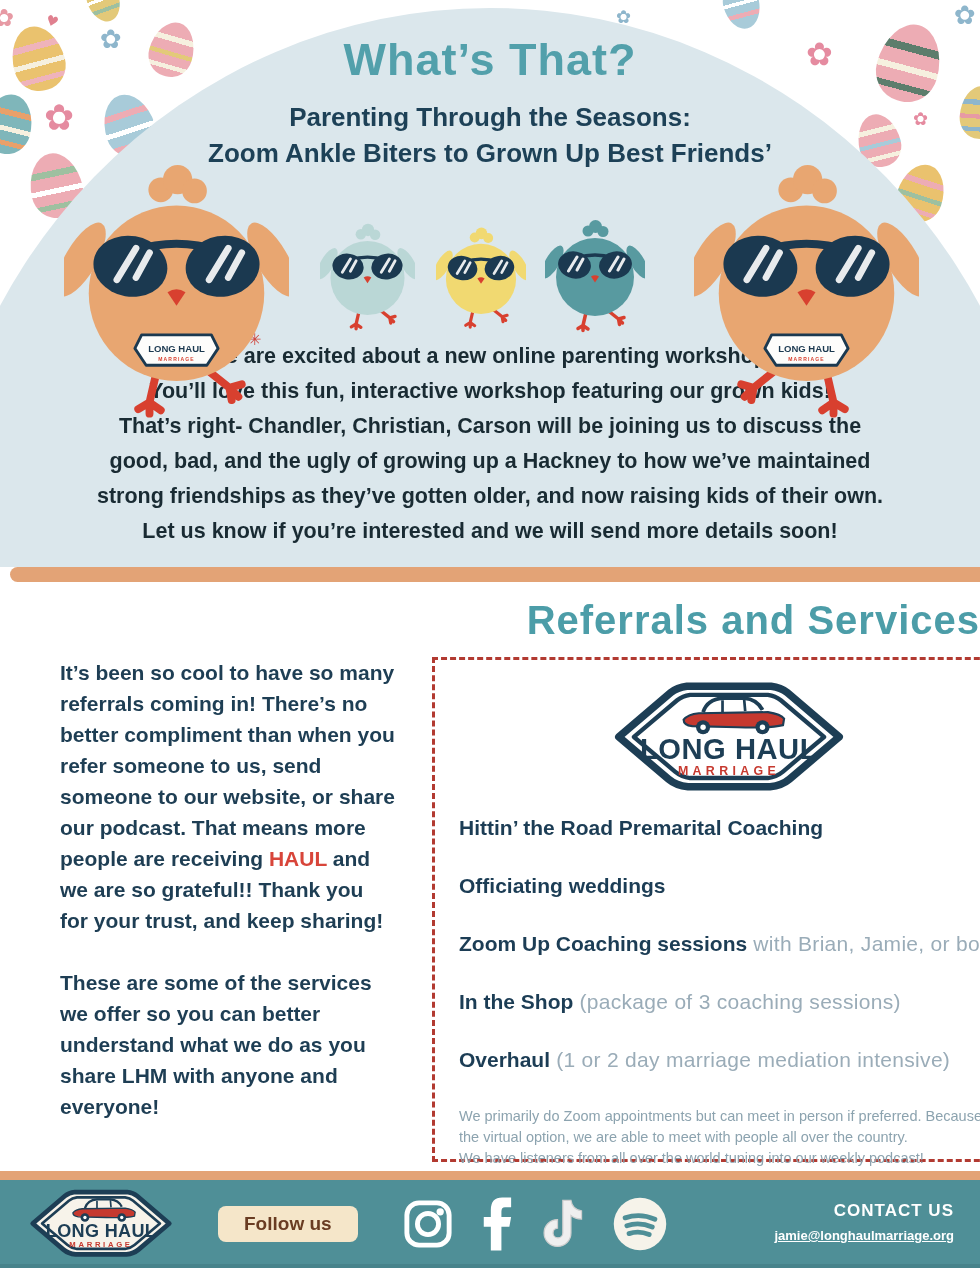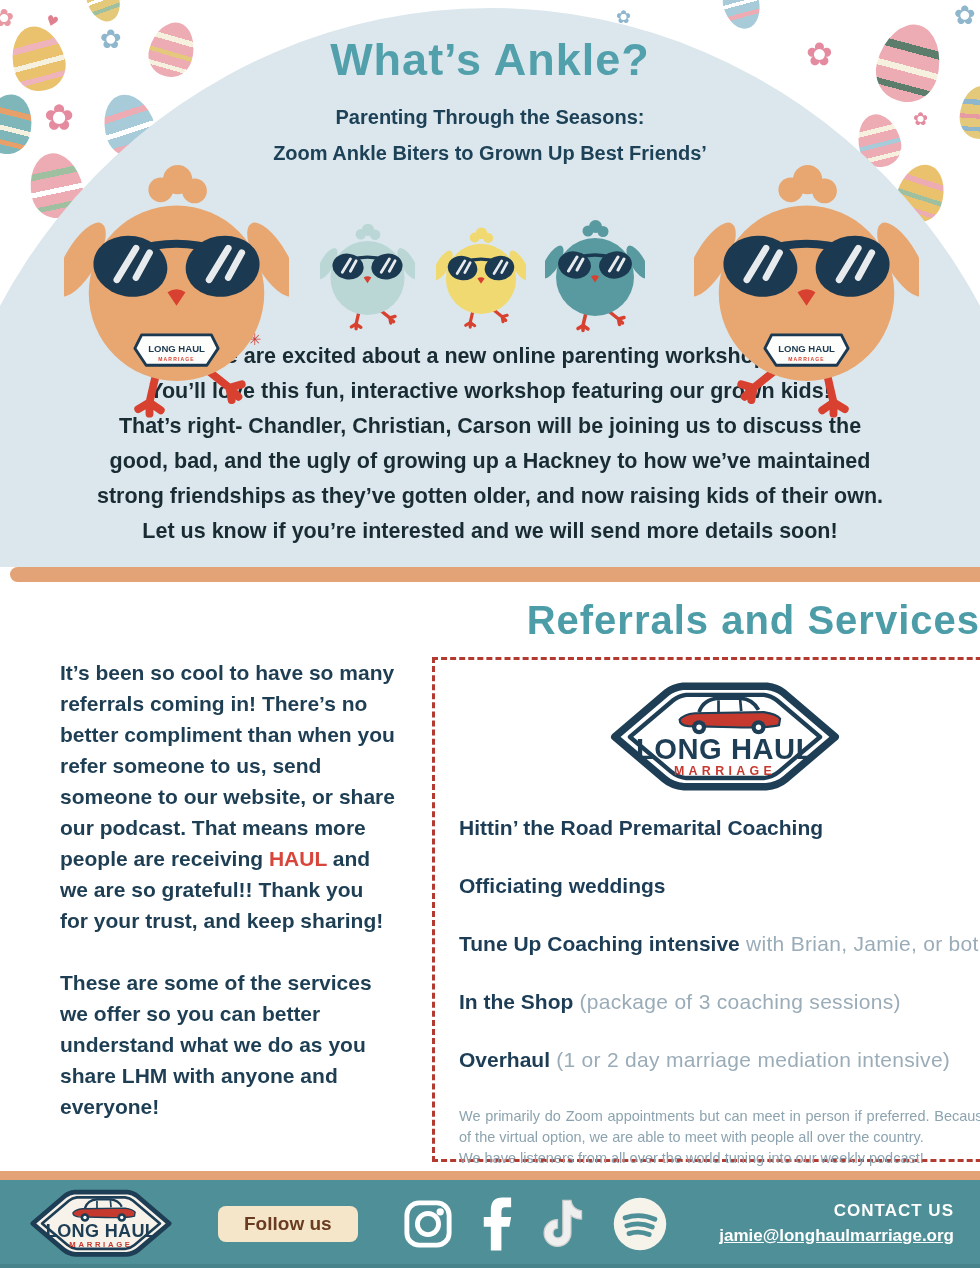--- a/index.html
+++ b/index.html
@@ -6,21 +6,21 @@
   body{width:980px;height:1268px;overflow:hidden;background:#fff;font-family:"Liberation Sans",sans-serif;}
 
   
   .hero{position:relative;width:980px;height:567px;overflow:hidden;background:#fff;}
   .decor{position:absolute;inset:0;z-index:1;}
   .egg{position:absolute;}
   .flower{position:absolute;line-height:1;font-family:"DejaVu Sans",sans-serif;}
   .dome{position:absolute;left:-70px;top:8px;width:1120px;height:1154px;border-radius:50%;background:#dbe7ec;z-index:2;}
   .hero-inner{position:absolute;inset:0;z-index:3;text-align:center;}
   .hero-title{margin:0;padding-top:34px;font-size:45px;font-weight:800;color:#52a0ab;letter-spacing:1px;}
-  .hero-sub{margin-top:13px;font-size:20px;font-weight:700;color:#1d4157;line-height:36px;}
+  .hero-sub{margin-top:13px;font-size:26px;font-weight:700;color:#1d4157;line-height:36px;}
   .hero-para{position:absolute;left:0;right:0;top:339px;font-size:21.5px;font-weight:600;color:#192b33;line-height:35px;}
   .sparkle{position:absolute;color:#cf443b;font-size:16px;font-family:"DejaVu Sans",sans-serif;}
   .chick{position:absolute;}
 
   
   .divider{height:15px;background:#e3a376;border-radius:8px 0 0 8px;margin-left:10px;}
 
   
   .section2{height:589px;box-sizing:border-box;padding-top:16px;background:#fff;}
   .section2 h2{margin:0;text-align:right;font-size:40px;font-weight:800;color:#4c9da8;letter-spacing:1px;}
@@ -38,21 +38,21 @@
   
   .footer-accent{height:9px;background:#e3a376;}
   .footer{height:88px;background:#4f8f97;display:flex;align-items:center;padding:0 26px;box-sizing:border-box;position:relative;}
   .footer::after{content:"";position:absolute;left:0;right:0;bottom:0;height:4px;background:#47838b;}
   .footer-logo svg{display:block;}
   .follow-pill{margin-left:42px;background:#f5e6c9;color:#693c22;font-weight:700;font-size:19px;padding:7px 26px;border-radius:8px;cursor:pointer;}
   .social{display:flex;align-items:center;gap:28px;margin-left:44px;}
   .social > span{display:flex;align-items:center;cursor:pointer;}
   .contact{margin-left:auto;text-align:right;color:#fff;}
   .contact-heading{font-size:17px;font-weight:800;letter-spacing:1px;margin-bottom:4px;}
-  .contact-email{font-size:17px;font-weight:700;text-decoration:underline;line-height:22px;cursor:pointer;}
+  .contact-email{font-size:13px;font-weight:700;text-decoration:underline;line-height:22px;cursor:pointer;}
 </style>
 </head>
 <body>
 
 <div class="hero">
   <div class="decor" id="decor-layer">
       <span class="flower" style="left: -6px; top: 6px; font-size: 24px; color: rgb(231, 154, 164); transform: rotate(0deg);">✿</span>
       <span class="flower" style="left: 46px; top: 14px; font-size: 14px; color: rgb(224, 128, 143); transform: rotate(18deg);">♥</span>
       <div class="egg" style="left: 12px; top: 26px; width: 52px; height: 65px; border-radius: 50% 50% 47% 47% / 60% 60% 40% 40%; transform: rotate(-15deg); background: linear-gradient(rgb(234, 194, 110) 0px, rgb(234, 194, 110) 26%, rgb(239, 179, 187) 26%, rgb(239, 179, 187) 36%, rgb(234, 194, 110) 36%, rgb(234, 194, 110) 54%, rgb(246, 240, 223) 54%, rgb(246, 240, 223) 62%, rgb(234, 194, 110) 62%, rgb(234, 194, 110) 78%, rgb(239, 179, 187) 78%, rgb(239, 179, 187) 86%, rgb(234, 194, 110) 86%, rgb(234, 194, 110) 100%);"></div>
       <span class="flower" style="left: 100px; top: 26px; font-size: 26px; color: rgb(142, 182, 204); transform: rotate(0deg);">✿</span>
@@ -67,21 +67,21 @@
       <span class="flower" style="left: 806px; top: 38px; font-size: 32px; color: rgb(229, 139, 160); transform: rotate(0deg);">✿</span>
       <div class="egg" style="left: 878px; top: 24px; width: 62px; height: 78px; border-radius: 50% 50% 47% 47% / 60% 60% 40% 40%; transform: rotate(15deg); background: linear-gradient(rgb(237, 172, 180) 0px, rgb(237, 172, 180) 26%, rgb(93, 125, 108) 26%, rgb(93, 125, 108) 36%, rgb(237, 172, 180) 36%, rgb(237, 172, 180) 54%, rgb(246, 240, 223) 54%, rgb(246, 240, 223) 62%, rgb(237, 172, 180) 62%, rgb(237, 172, 180) 78%, rgb(93, 125, 108) 78%, rgb(93, 125, 108) 86%, rgb(237, 172, 180) 86%, rgb(237, 172, 180) 100%);"></div>
       <span class="flower" style="left: 954px; top: 2px; font-size: 26px; color: rgb(142, 182, 204); transform: rotate(0deg);">✿</span>
       <div class="egg" style="left: 960px; top: 86px; width: 42px; height: 53px; border-radius: 50% 50% 47% 47% / 60% 60% 40% 40%; transform: rotate(4deg); background: linear-gradient(rgb(227, 201, 121) 0px, rgb(227, 201, 121) 26%, rgb(142, 182, 204) 26%, rgb(142, 182, 204) 36%, rgb(227, 201, 121) 36%, rgb(227, 201, 121) 54%, rgb(231, 154, 164) 54%, rgb(231, 154, 164) 62%, rgb(227, 201, 121) 62%, rgb(227, 201, 121) 78%, rgb(142, 182, 204) 78%, rgb(142, 182, 204) 86%, rgb(227, 201, 121) 86%, rgb(227, 201, 121) 100%);"></div>
       <div class="egg" style="left: 858px; top: 114px; width: 42px; height: 53px; border-radius: 50% 50% 47% 47% / 60% 60% 40% 40%; transform: rotate(-14deg); background: linear-gradient(rgb(237, 172, 180) 0px, rgb(237, 172, 180) 26%, rgb(246, 240, 223) 26%, rgb(246, 240, 223) 36%, rgb(237, 172, 180) 36%, rgb(237, 172, 180) 54%, rgb(168, 203, 217) 54%, rgb(168, 203, 217) 62%, rgb(237, 172, 180) 62%, rgb(237, 172, 180) 78%, rgb(246, 240, 223) 78%, rgb(246, 240, 223) 86%, rgb(237, 172, 180) 86%, rgb(237, 172, 180) 100%);"></div>
       <span class="flower" style="left: 913px; top: 110px; font-size: 18px; color: rgb(229, 139, 160); transform: rotate(0deg);">✿</span>
       <div class="egg" style="left: 898px; top: 164px; width: 46px; height: 58px; border-radius: 50% 50% 47% 47% / 60% 60% 40% 40%; transform: rotate(18deg); background: linear-gradient(rgb(234, 194, 110) 0px, rgb(234, 194, 110) 26%, rgb(237, 172, 180) 26%, rgb(237, 172, 180) 36%, rgb(234, 194, 110) 36%, rgb(234, 194, 110) 54%, rgb(158, 192, 160) 54%, rgb(158, 192, 160) 62%, rgb(234, 194, 110) 62%, rgb(234, 194, 110) 78%, rgb(237, 172, 180) 78%, rgb(237, 172, 180) 86%, rgb(234, 194, 110) 86%, rgb(234, 194, 110) 100%);"></div>
     </div>
   <div class="dome"></div>
   <div class="hero-inner" id="hero-inner">
-    <h1 class="hero-title">What’s Ankle?</h1>
+    <h1 class="hero-title">What’s That?</h1>
     <div class="hero-sub">
       <div>Parenting Through the Seasons:</div>
       <div>Zoom Ankle Biters to Grown Up Best Friends’</div>
     </div>
     <div class="hero-para" id="hero-para">
         <div>We are excited about a new online parenting workshop!</div>
         <div>You’ll love this fun, interactive workshop featuring our grown kids!</div>
         <div>That’s right- Chandler, Christian, Carson will be joining us to discuss the</div>
         <div>good, bad, and the ugly of growing up a Hackney to how we’ve maintained</div>
         <div>strong friendships as they’ve gotten older, and now raising kids of their own.</div>
@@ -238,21 +238,21 @@
               <circle cx="88" cy="53" r="2.5" fill="#fff"></circle>
       <circle cx="143" cy="53" r="6.5" fill="#1d3e55"></circle>
               <circle cx="143" cy="53" r="2.5" fill="#fff"></circle>
     </g>
     <text x="112" y="82" text-anchor="middle" font-family="Liberation Sans, sans-serif" font-weight="bold" font-size="27" fill="#1d3e55" letter-spacing="0.5">LONG HAUL</text>
     <text x="112" y="97" text-anchor="middle" font-family="Liberation Sans, sans-serif" font-weight="bold" font-size="11.5" fill="#c6392f" letter-spacing="4">MARRIAGE</text>
   </svg></div>
       <div id="service-list">
           <p class="service-item"><span>Hittin’ the Road Premarital Coaching</span></p>
           <p class="service-item"><span>Officiating weddings</span></p>
-          <p class="service-item"><span>Tune Up Coaching intensive</span><span class="light"> with Brian, Jamie, or both</span></p>
+          <p class="service-item"><span>Zoom Up Coaching sessions</span><span class="light"> with Brian, Jamie, or both</span></p>
           <p class="service-item"><span>In the Shop</span><span class="light"> (package of 3 coaching sessions)</span></p>
           <p class="service-item"><span>Overhaul</span><span class="light"> (1 or 2 day marriage mediation intensive)</span></p>
         </div>
       <div class="notes">
         <p>We primarily do Zoom appointments but can meet in person if preferred. Because of the virtual option, we are able to meet with people all over the country.</p>
         <p>We have listeners from all over the world tuning into our weekly podcast!</p>
       </div>
     </div>
   </div>
 </div>

